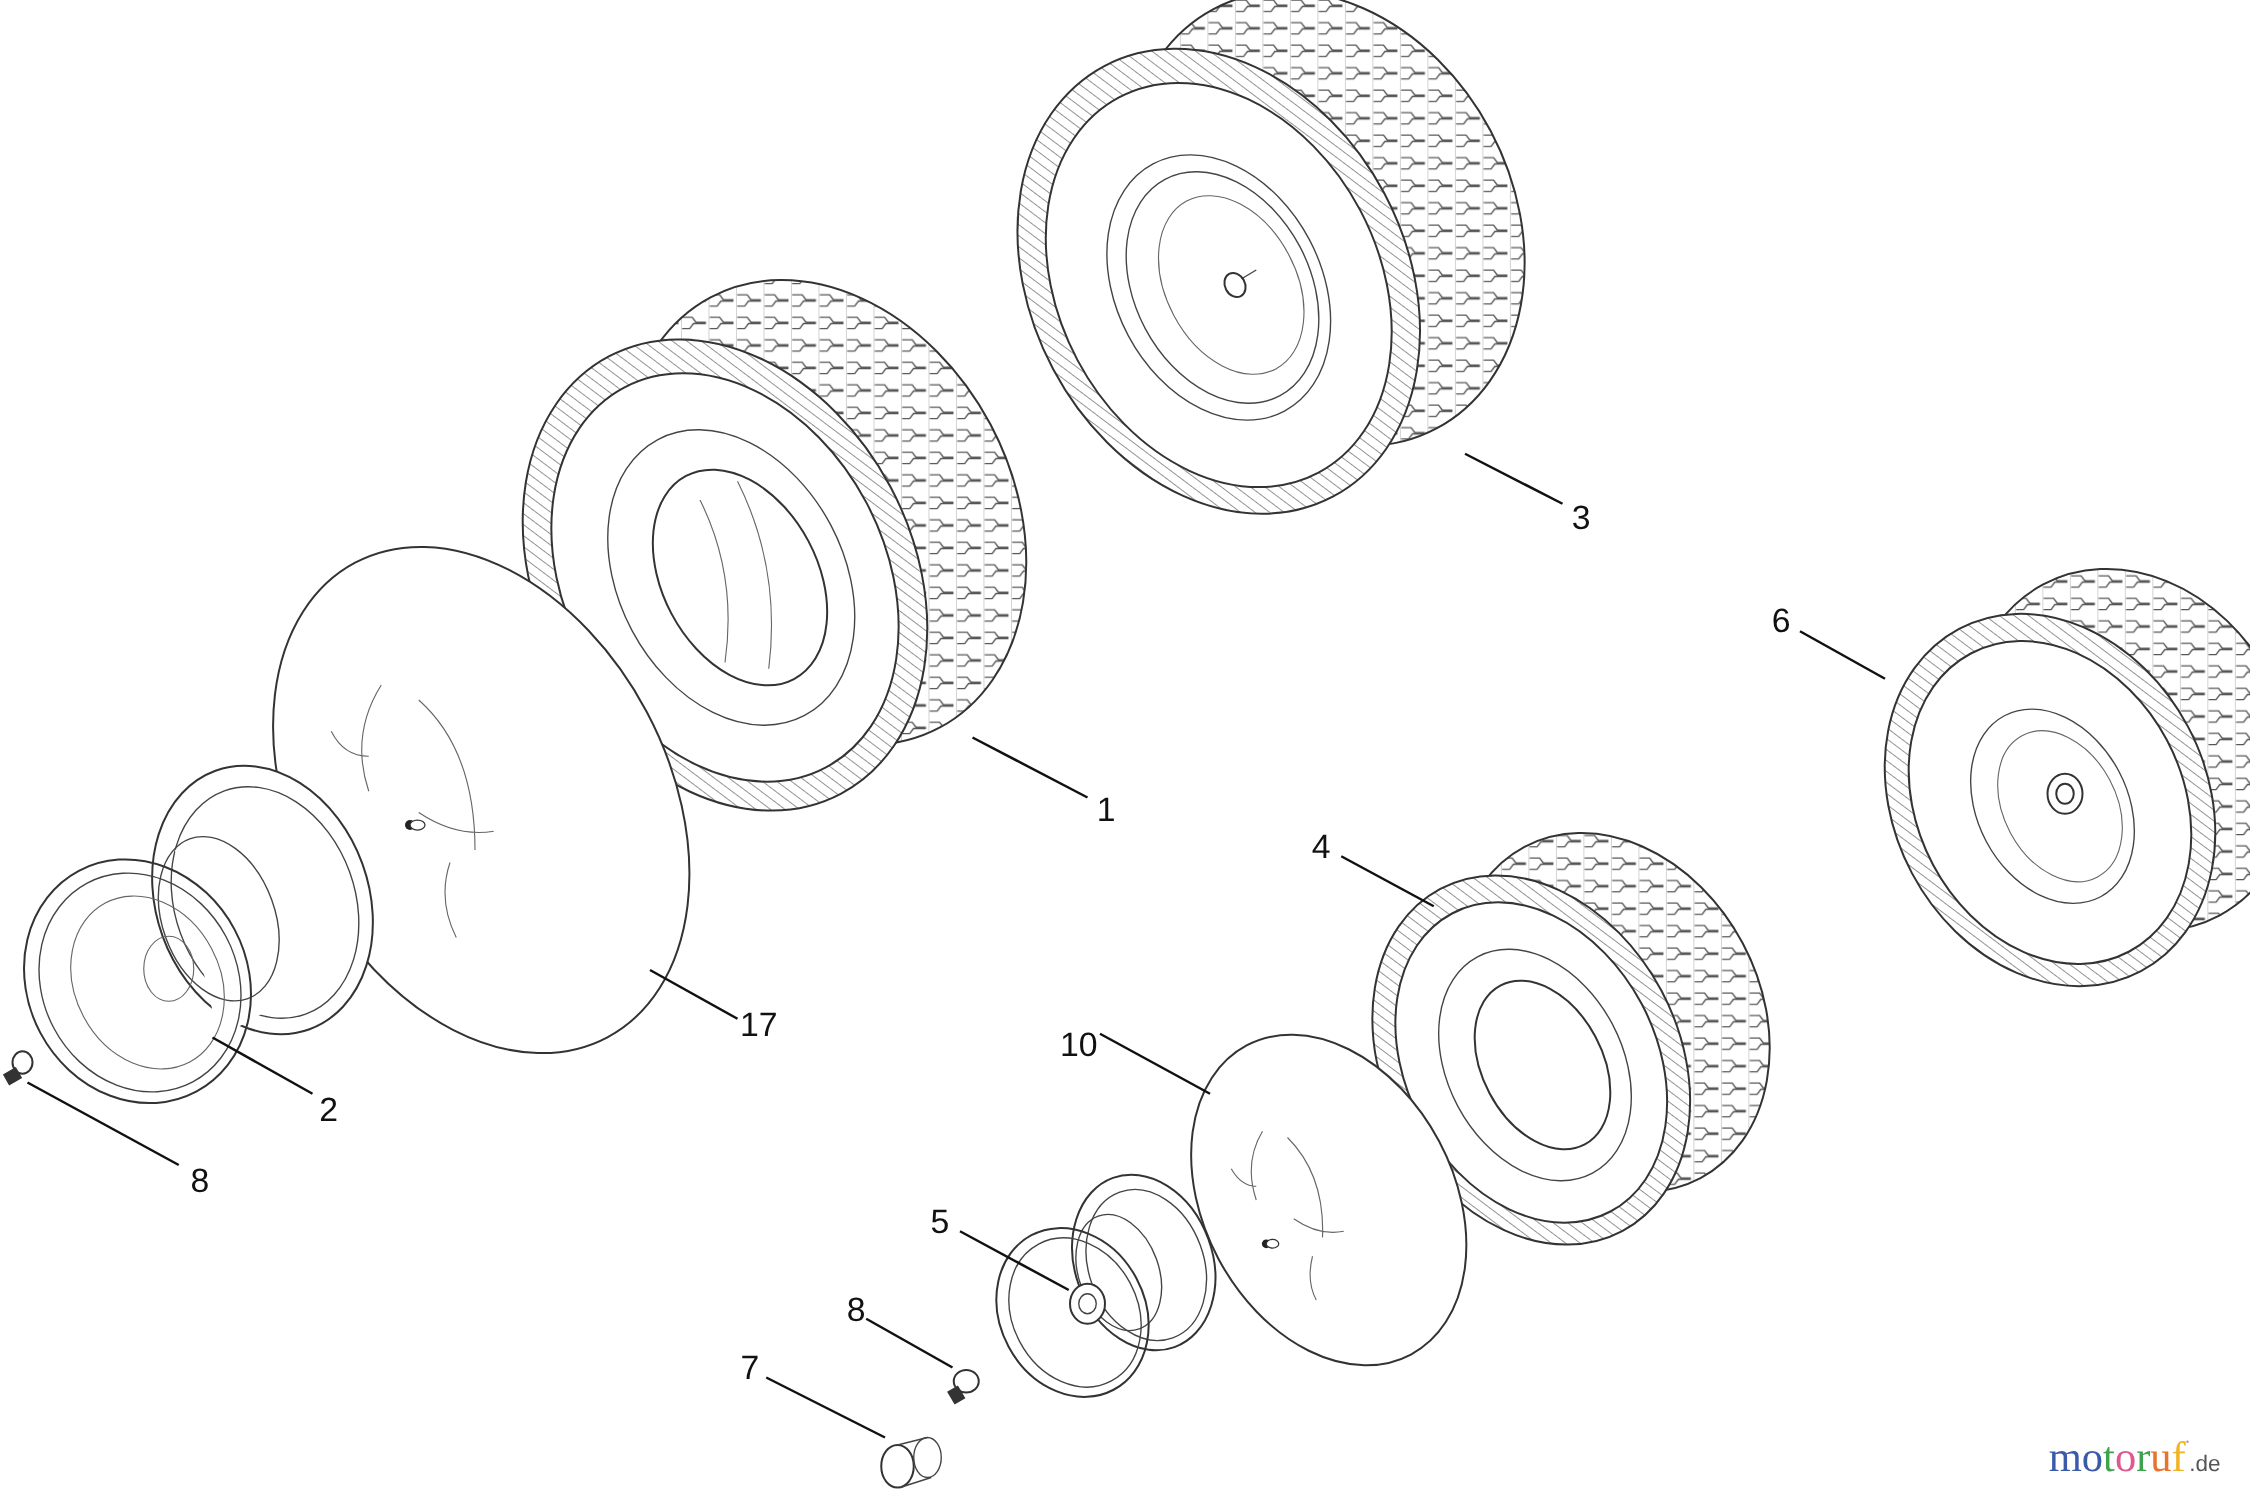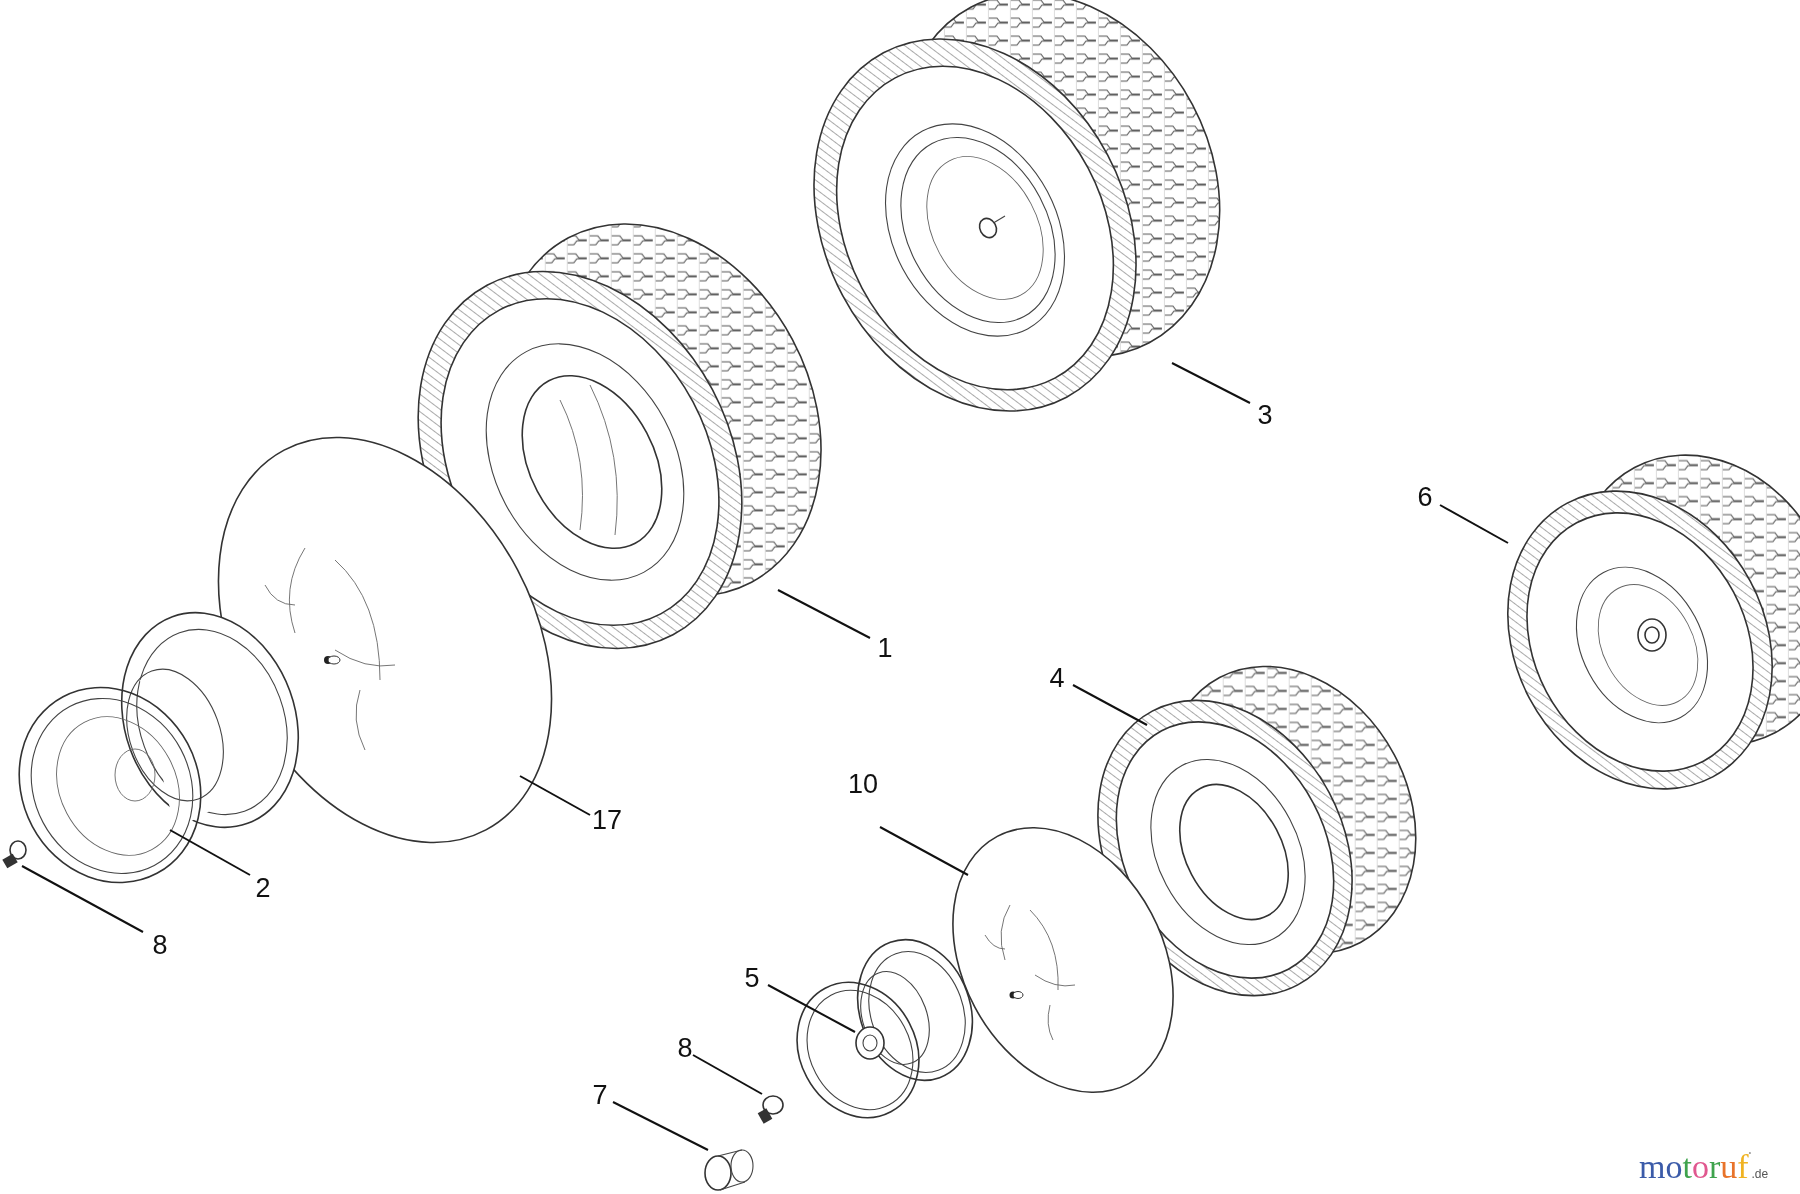--- a/index.html
+++ b/index.html
@@ -1,20 +1,20 @@
 <!DOCTYPE html>
 <html><head>
 <meta charset="utf-8">
 <style>
   html, body { margin: 0; padding: 0; background: #ffffff; }
   body { width: 1800px; height: 1194px; position: relative; overflow: hidden; font-family: "Liberation Sans", sans-serif; }
   #diagram { position: absolute; left: 0; top: 0; width: 1800px; height: 1194px; }
   .lbl { position: absolute; font-family: "Liberation Sans", sans-serif; font-size: 27px; color: #111; line-height: 1; transform: translate(-50%, -50%); white-space: nowrap; }
   .logo { position: absolute; left: 1639px; top: 1150px; font-family: "Liberation Serif", serif; font-size: 34px; line-height: 1; letter-spacing: 0px; }
-  .logo .de { font-family: "Liberation Sans", sans-serif; font-size: 12px; color: #555; }
+  .logo .de { font-family: "Liberation Sans", sans-serif; font-size: 18px; color: #555; }
   .logo .dot { font-size: 8px; vertical-align: top; color: #999; }
   svg .o { fill: #fff; stroke: #333; stroke-width: 1.6; }
   svg .t { fill: none; stroke: #444; stroke-width: 1.1; }
   svg .thin { fill: none; stroke: #666; stroke-width: 0.9; }
   svg .lead { stroke: #111; stroke-width: 2; }
 </style>
 </head>
 <body>
 
 <svg id="diagram" viewBox="0 0 1800 1194" xmlns="http://www.w3.org/2000/svg">
@@ -136,18 +136,18 @@
 
 <div class="lbl" style="left:885px;top:648px">1</div>
 <div class="lbl" style="left:263px;top:888px">2</div>
 <div class="lbl" style="left:1265px;top:415px">3</div>
 <div class="lbl" style="left:1057px;top:678px">4</div>
 <div class="lbl" style="left:752px;top:978px">5</div>
 <div class="lbl" style="left:1425px;top:497px">6</div>
 <div class="lbl" style="left:600px;top:1095px">7</div>
 <div class="lbl" style="left:160px;top:945px">8</div>
 <div class="lbl" style="left:685px;top:1048px">8</div>
-<div class="lbl" style="left:863px;top:784px">10</div>
+<div class="lbl" style="left:863px;top:836px">10</div>
 <div class="lbl" style="left:607px;top:820px">17</div>
 
 <div class="logo">
   <span style="color:#3b5ba9">m</span><span style="color:#3b5ba9">o</span><span style="color:#3fa34d">t</span><span style="color:#e0588f">o</span><span style="color:#3fa34d">r</span><span style="color:#e8732a">u</span><span style="color:#f0b323">f</span><span class="dot">•</span><span class="de">.de</span>
 </div>
 
 </body></html>

